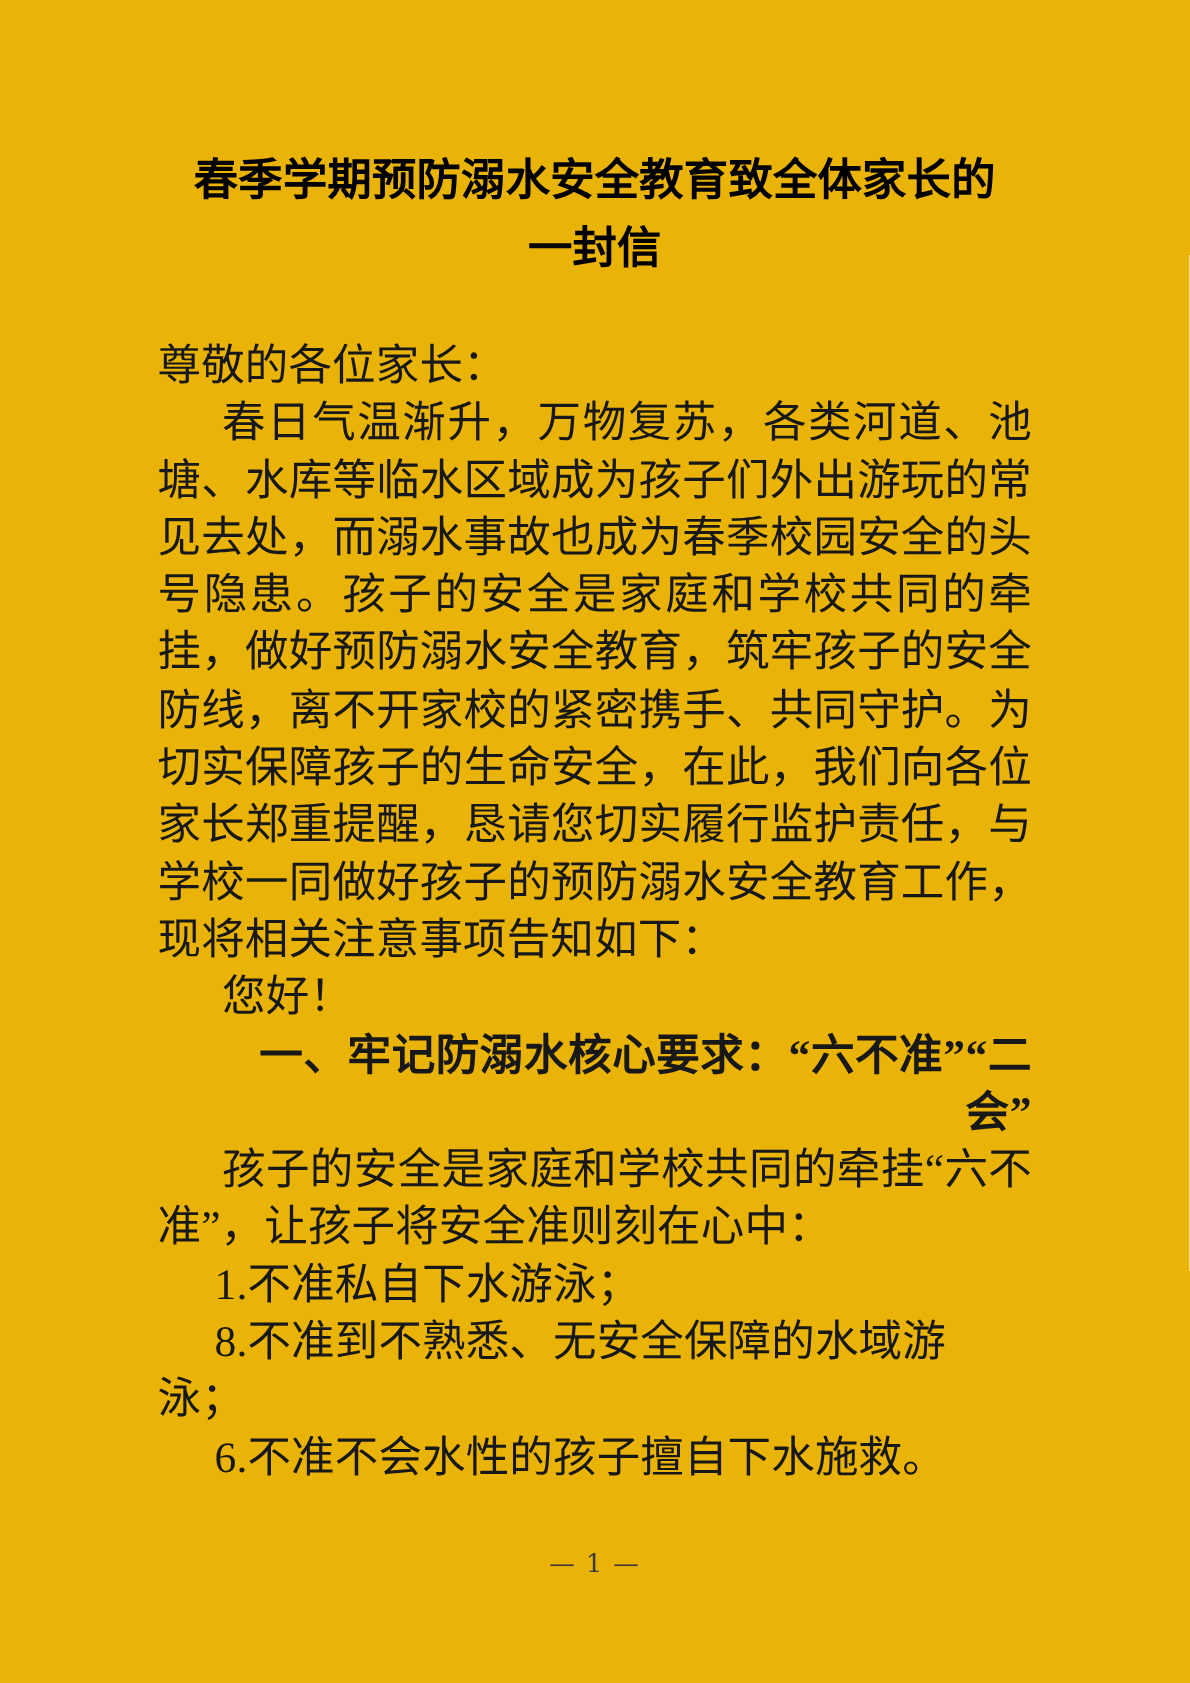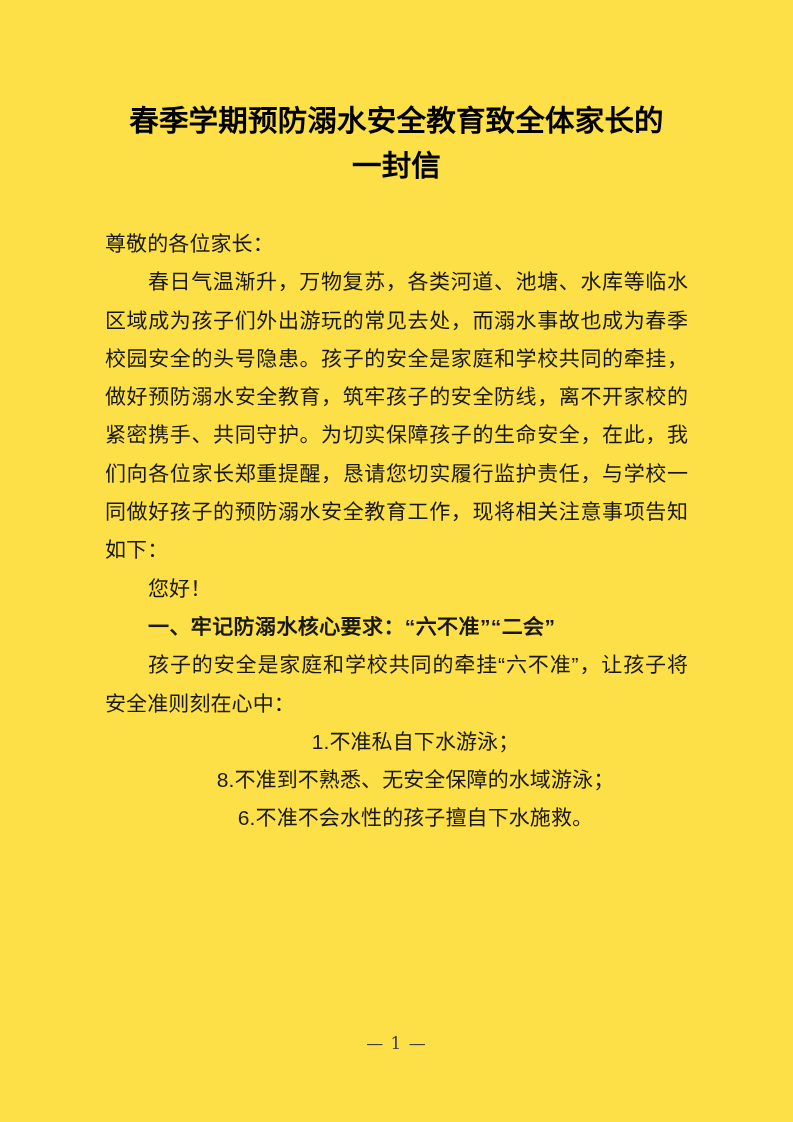--- a/index.html
+++ b/index.html
@@ -7,21 +7,21 @@
     margin: 0;
     padding: 0;
     background: #ffffff;
   }
 
   .page {
     position: relative;
     width: 793px;
     height: 1122px;
     margin: 0 auto;
-    background: #fde047;
+    background: #eab308;
     box-sizing: border-box;
     overflow: hidden;
   }
 
   .content {
     position: absolute;
     left: 105px;
     top: 0;
     width: 583px;
   }
@@ -35,22 +35,22 @@
     font-size: 29.5px;
     line-height: 45px;
     text-align: center;
     color: #000000;
     letter-spacing: 0.2px;
   }
 
   
   .body-block {
     margin-top: 37px;
-    font-family: Liberation Sans, sans-serif;
-    font-size: 21px;
+    font-family: Liberation Serif, serif;
+    font-size: 29px;
     line-height: 38.3px;
     color: #181818;
   }
 
   p.para {
     margin: 0;
     text-align: justify;
     text-justify: inter-character;
     text-align-last: left;
     letter-spacing: 0.1px;
@@ -58,27 +58,27 @@
 
   p.indent {
     text-indent: 43px;
   }
 
   p.heading {
     margin: 0;
     text-indent: 43px;
     font-weight: bold;
     letter-spacing: 0.4px;
-    text-align: left;
+    text-align: right;
   }
 
   p.list-item {
     margin: 0;
     text-indent: 38px;
-    text-align: center;
+    text-align: left;
     letter-spacing: 0.1px;
   }
 
   
   .page-footer {
     position: absolute;
     left: 0;
     right: 0;
     top: 1031px;
     text-align: center;

